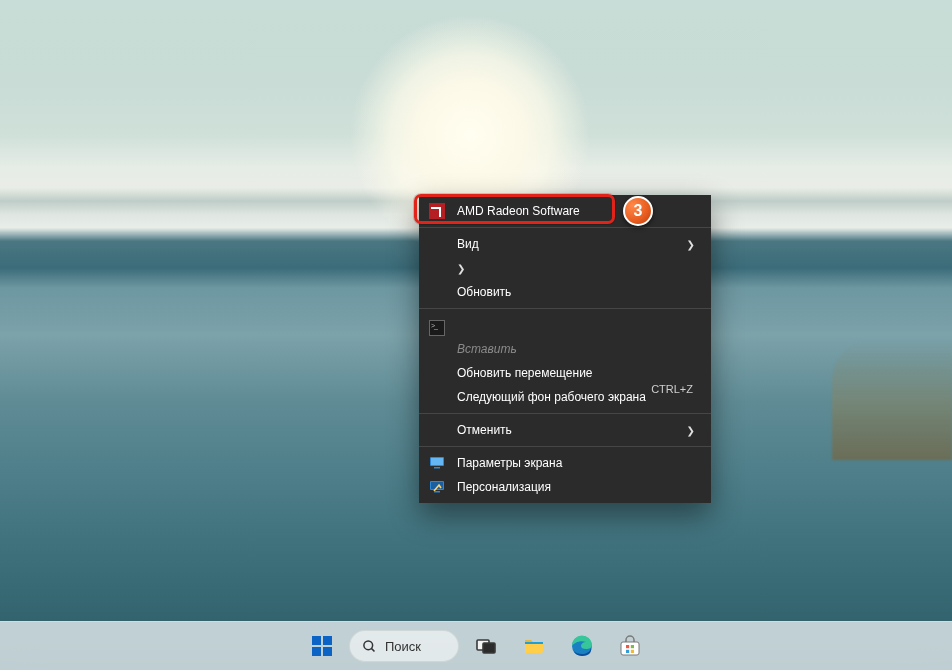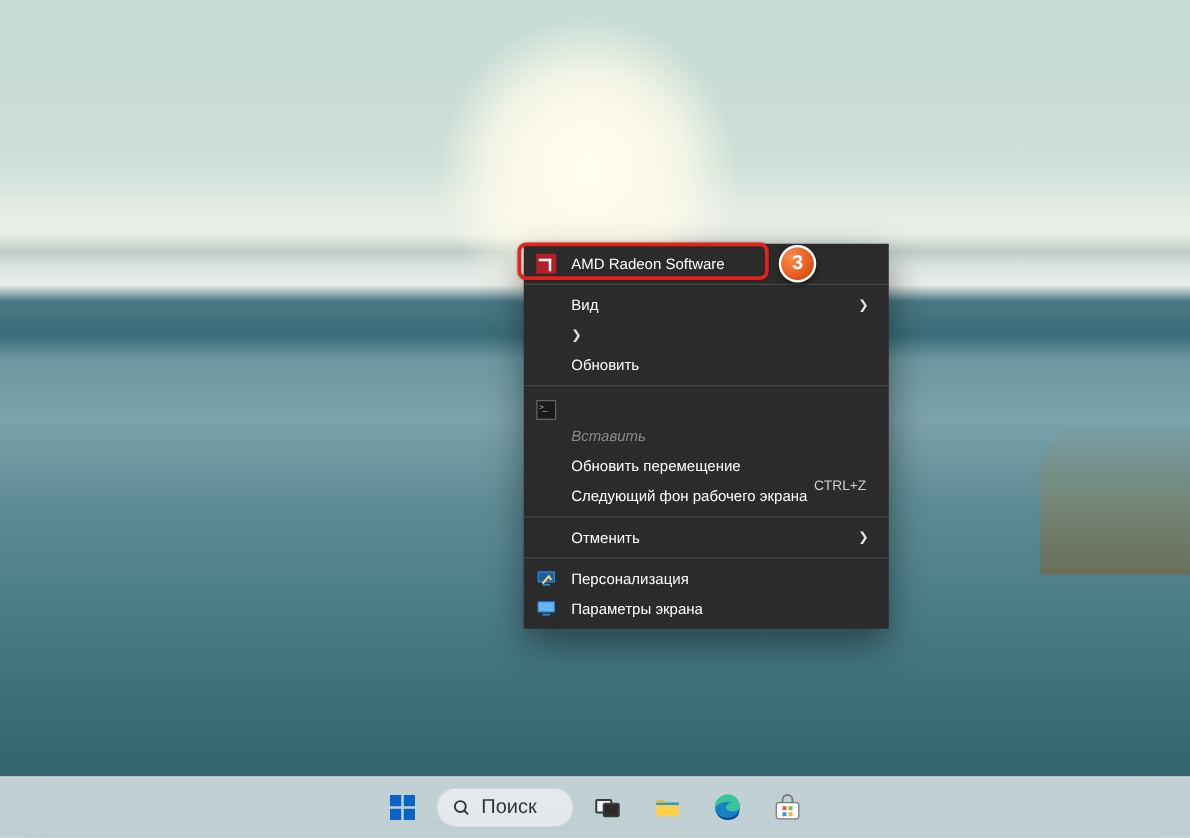--- a/index.html
+++ b/index.html
@@ -95,21 +95,21 @@
     .tb-item {
       width:42px; height:42px; border-radius:4px;
       display:flex; align-items:center; justify-content:center;
     }
 
     .search-pill {
       height:32px; width:110px; border-radius:16px;
       background: rgba(255,255,255,0.55);
       border:1px solid rgba(0,0,0,0.08);
       display:flex; align-items:center; gap:8px; padding:0 12px;
-      color:#333; font-size:16px;
+      color:#333; font-size:13px;
     }
     .search-pill svg { flex-shrink:0; }
 
     
     .sq { width:24px; height:24px; }
   </style>
 </head>
 <body>
 
 <div class="wallpaper"></div>
@@ -146,37 +146,37 @@
     </div>
     <div class="menu-item">
       <span class="label">Следующий фон рабочего экрана</span>
     </div>
     <div class="menu-sep"></div>
     <div class="menu-item">
       <span class="label">Отменить</span>
       <span class="chev">❯</span>
     </div>
     <div class="menu-sep"></div>
+    <div class="menu-item">
+      <div class="ic"><svg width="16" height="16" viewBox="0 0 16 16">
+          <rect x="1" y="2" width="14" height="9" rx="1" fill="#2e88d6"></rect>
+          <rect x="2" y="3" width="12" height="7" fill="#64b7f4"></rect>
+          <rect x="5" y="12" width="6" height="1.5" fill="#2e88d6"></rect>
+        </svg></div>
+      <span class="label">Параметры экрана</span>
+    </div>
     <div class="menu-item">
       <div class="ic"><svg width="16" height="16" viewBox="0 0 16 16">
           <rect x="1" y="2" width="14" height="9" rx="1" fill="#2e88d6"></rect>
           <rect x="2" y="3" width="12" height="7" fill="#1c5fa0"></rect>
           <path d="M5 12l5-6 2 3" stroke="#ffd46b" stroke-width="1.6" fill="none"></path>
           <rect x="5" y="12" width="6" height="1.5" fill="#2e88d6"></rect>
         </svg></div>
       <span class="label">Персонализация</span>
     </div>
-    <div class="menu-item">
-      <div class="ic"><svg width="16" height="16" viewBox="0 0 16 16">
-          <rect x="1" y="2" width="14" height="9" rx="1" fill="#2e88d6"></rect>
-          <rect x="2" y="3" width="12" height="7" fill="#64b7f4"></rect>
-          <rect x="5" y="12" width="6" height="1.5" fill="#2e88d6"></rect>
-        </svg></div>
-      <span class="label">Параметры экрана</span>
-    </div>
   </div>
 
 <div class="taskbar">
   <div class="tb-item">
     <svg class="sq" viewBox="0 0 24 24">
       <rect x="2" y="2" width="9" height="9" fill="#0b63c6"></rect>
       <rect x="13" y="2" width="9" height="9" fill="#0b63c6"></rect>
       <rect x="2" y="13" width="9" height="9" fill="#0b63c6"></rect>
       <rect x="13" y="13" width="9" height="9" fill="#0b63c6"></rect>
     </svg>

